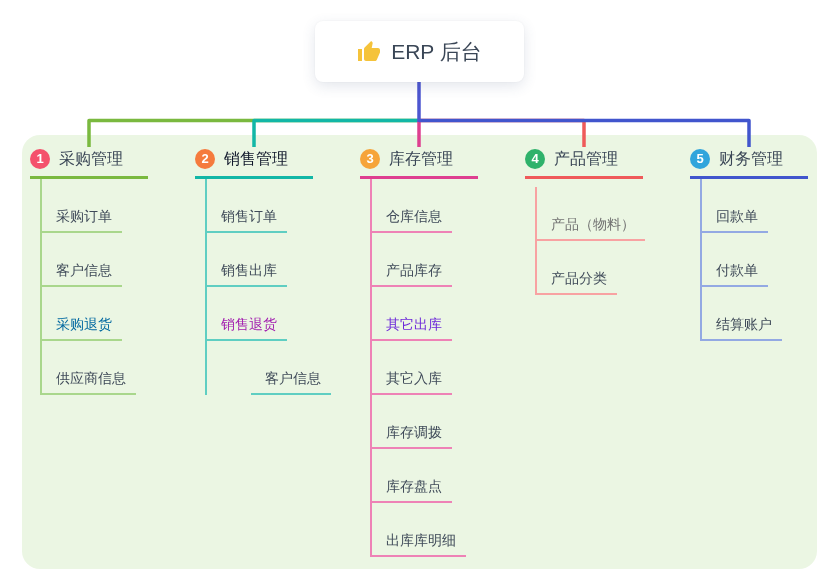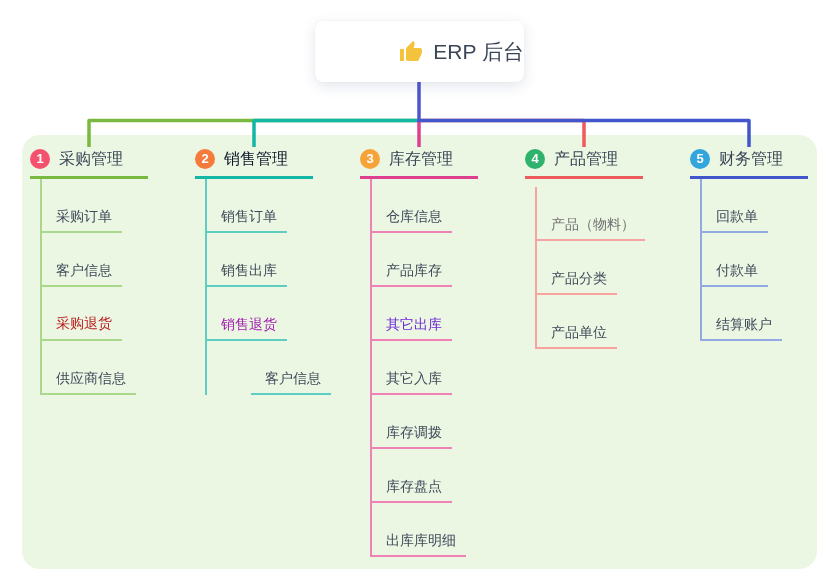--- a/index.html
+++ b/index.html
@@ -9,21 +9,21 @@
   }
   #panel{
     position:absolute;left:22px;top:135px;width:795px;height:434px;
     border-radius:18px;
   }
   #connectors{position:absolute;left:0;top:0;pointer-events:none;}
   #root-card{
     position:absolute;left:315px;top:21px;width:209px;height:61px;
     background:#ffffff;border-radius:8px;
     box-shadow:0 4px 14px rgba(60,80,120,.14), 0 0 2px rgba(0,0,0,.05);
-    display:flex;align-items:center;justify-content:flex-end;gap:10px;
+    display:flex;align-items:center;justify-content:center;gap:10px;
     font-size:21px;font-weight:500;cursor:default;
   }
   .thumb-icon{display:inline-flex;width:24px;height:24px;}
   .branch{position:absolute;top:147px;}
   .branch-header{
     display:flex;align-items:center;gap:9px;
     box-sizing:border-box;width:118px;height:32px;
     padding:0 0 5px 0;border-bottom:3px solid;
   }
   .badge{
@@ -66,21 +66,21 @@
 
   <div id="branches">
       <div class="branch" style="left: 30px;">
         <div class="branch-header" style="border-bottom-color: rgb(122, 185, 63);">
           <span class="badge" style="background: rgb(244, 81, 108);">1</span>
           <span class="branch-title" style="color: rgb(58, 70, 86);">采购管理</span>
         </div>
         <div class="children" style="border-left-color: rgb(169, 215, 140);">
           <div class="child" style="border-bottom-color: rgb(169, 215, 140); color: rgb(63, 74, 89);">采购订单</div>
           <div class="child" style="border-bottom-color: rgb(169, 215, 140); color: rgb(63, 74, 89);">客户信息</div>
-          <div class="child" style="border-bottom-color: rgb(169, 215, 140); color: #b91c1c; font-family: Liberation Mono, monospace;">采购退货</div>
+          <div class="child" style="border-bottom-color: rgb(169, 215, 140); color: #0369a1;">采购退货</div>
           <div class="child" style="border-bottom-color: rgb(169, 215, 140); color: rgb(63, 74, 89);">供应商信息</div>
         </div>
       </div>
       <div class="branch" style="left: 195px;">
         <div class="branch-header" style="border-bottom-color: rgb(18, 183, 166);">
           <span class="badge" style="background: rgb(245, 123, 61);">2</span>
           <span class="branch-title" style="color: #0f172a;">销售管理</span>
         </div>
         <div class="children" style="border-left-color: rgb(95, 206, 194);">
           <div class="child" style="border-bottom-color: rgb(95, 206, 194); color: rgb(63, 74, 89);">销售订单</div>
@@ -105,21 +105,20 @@
         </div>
       </div>
       <div class="branch" style="left: 525px;">
         <div class="branch-header" style="border-bottom-color: rgb(239, 90, 90);">
           <span class="badge" style="background: rgb(47, 178, 107);">4</span>
           <span class="branch-title" style="color: rgb(58, 70, 86);">产品管理</span>
         </div>
         <div class="children" style="border-left-color: rgb(248, 162, 162);">
           <div class="child" style="border-bottom-color: rgb(248, 162, 162); color: #737373; margin-top: 8px;">产品（物料）</div>
           <div class="child" style="border-bottom-color: rgb(248, 162, 162); color: rgb(63, 74, 89);">产品分类</div>
-          <div class="child" style="border-bottom-color: rgb(248, 162, 162); color: rgb(63, 74, 89);">产品单位</div>
         </div>
       </div>
       <div class="branch" style="left: 690px;">
         <div class="branch-header" style="border-bottom-color: rgb(65, 85, 205);">
           <span class="badge" style="background: rgb(49, 165, 220);">5</span>
           <span class="branch-title" style="color: rgb(58, 70, 86);">财务管理</span>
         </div>
         <div class="children" style="border-left-color: rgb(147, 169, 227);">
           <div class="child" style="border-bottom-color: rgb(147, 169, 227); color: rgb(63, 74, 89);">回款单</div>
           <div class="child" style="border-bottom-color: rgb(147, 169, 227); color: rgb(63, 74, 89);">付款单</div>

